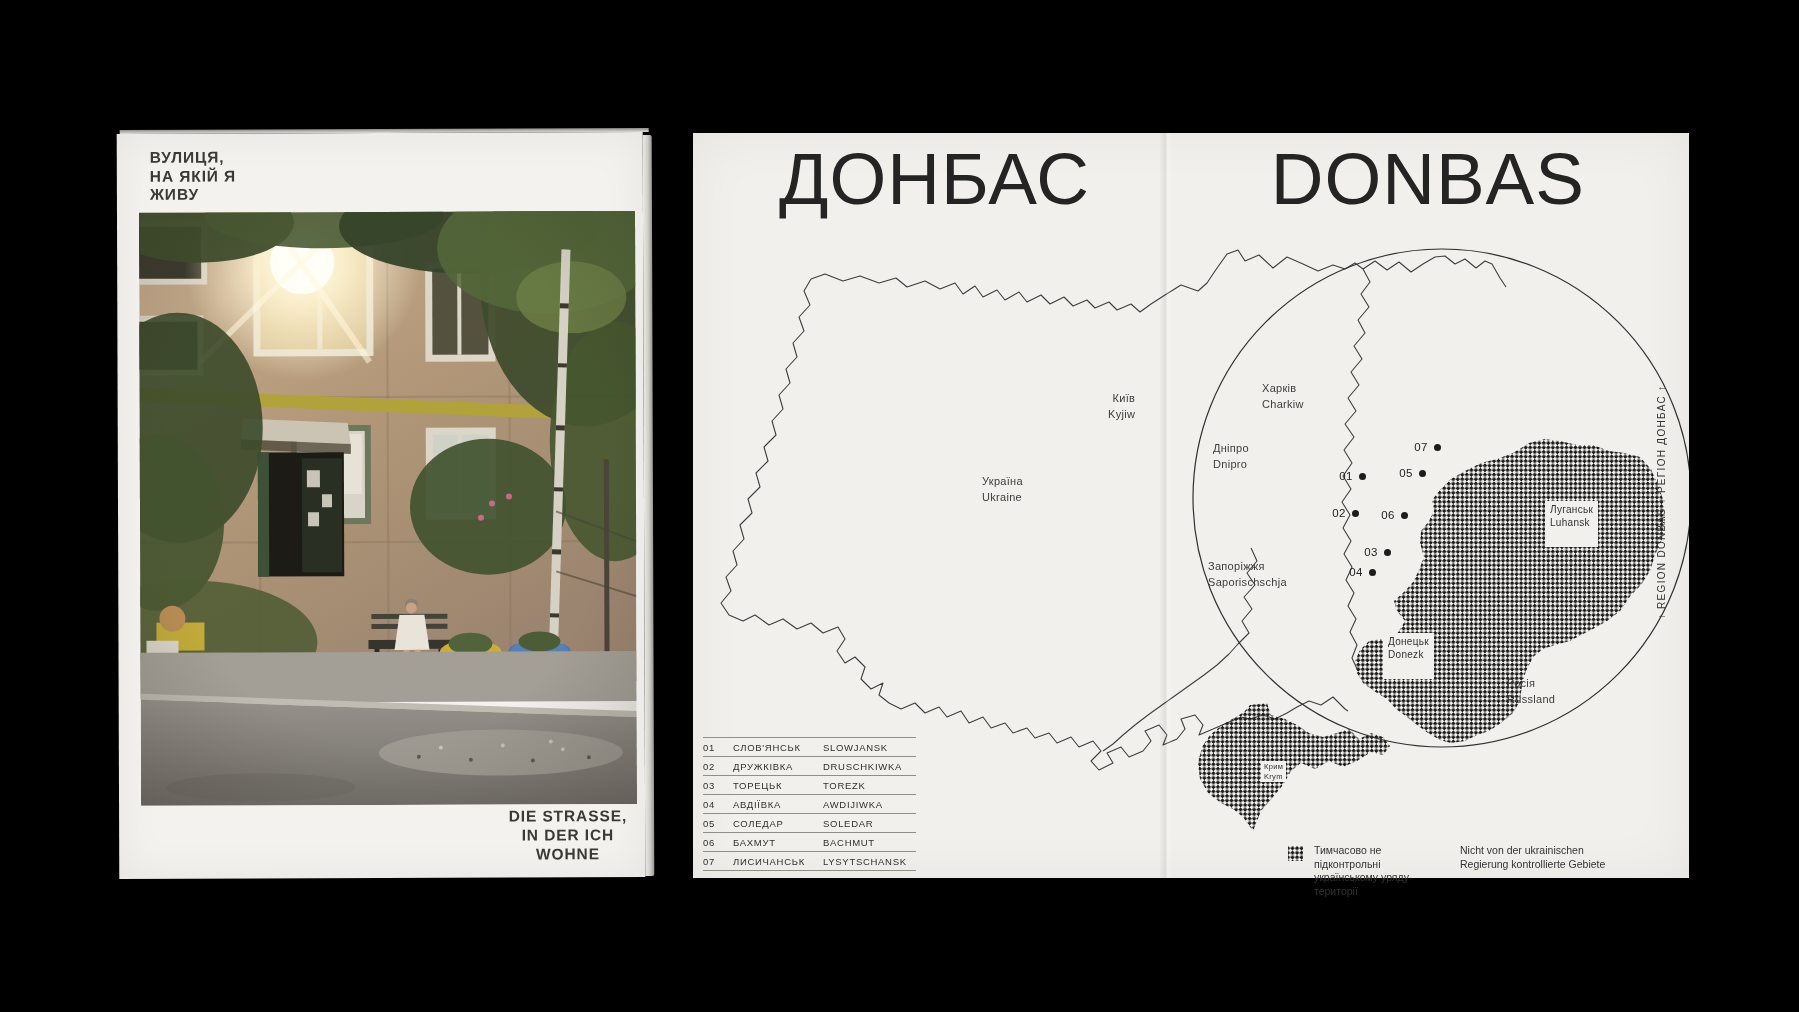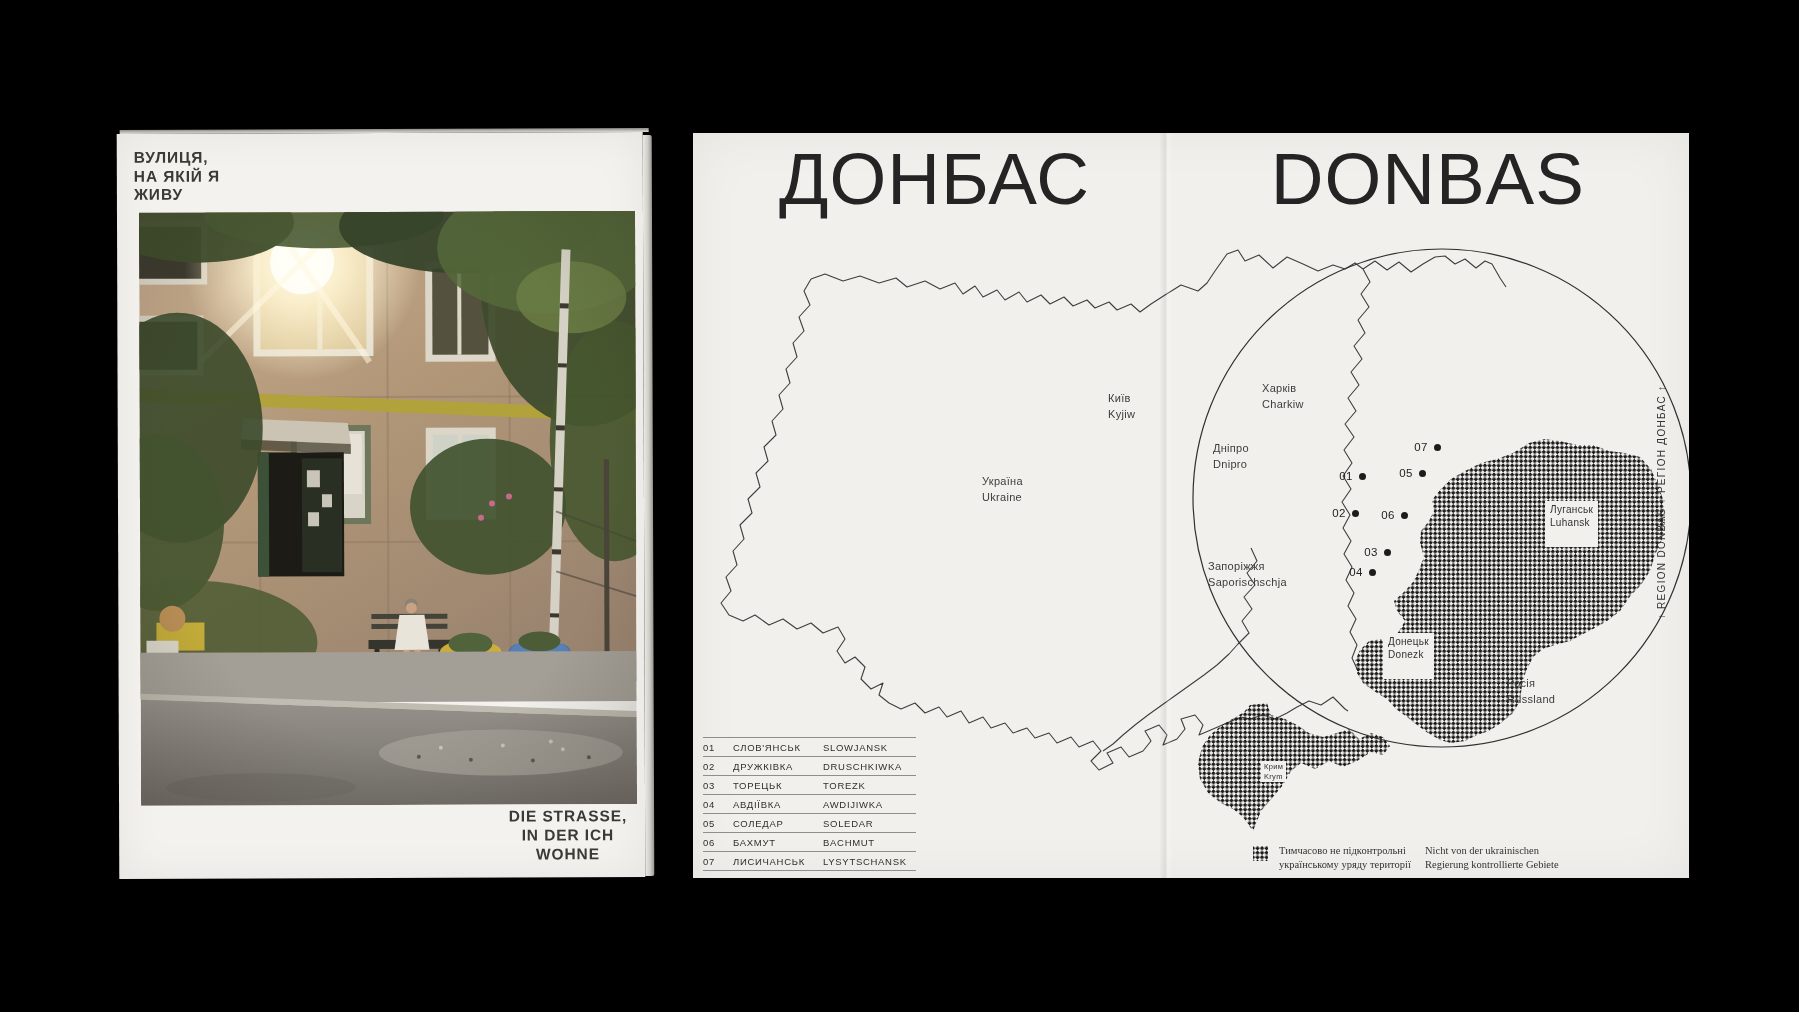--- a/index.html
+++ b/index.html
@@ -17,21 +17,21 @@
   .page-stack {
     position:absolute; right:-9px; top:3px; bottom:1px; width:9px;
     background:linear-gradient(to right,#eceae6,#cfcdc8 55%,#979691);
     border-radius:0 2px 2px 0;
   }
   .page-stack-top{
     position:absolute; left:3px; right:-6px; top:-4px; height:4px;
     background:linear-gradient(to bottom,#8f8e8a,#dddcd7);
   }
   .cover-title {
-    position:absolute; left:17px; top:15px;
+    position:absolute; left:33px; top:15px;
     font-size:15.5px; line-height:18.5px; letter-spacing:.9px;
     color:#3a3a36; font-weight:bold;
   }
   .cover-title span, .cover-subtitle span { display:block; }
   .cover-subtitle {
     position:absolute; right:18px; top:674px; text-align:center;
     font-size:15.5px; line-height:19px; letter-spacing:.9px;
     color:#3a3a36; font-weight:bold;
   }
   .cover-photo { position:absolute; left:22px; top:79px; width:496px; height:593px; }
@@ -72,21 +72,21 @@
   .marker .dot { width:7px; height:7px; border-radius:50%; background:#1c1c1c; flex:0 0 auto; }
 
   .map-table { position:absolute; left:10px; top:604px; width:213px; }
   .map-table .row {
     display:grid; grid-template-columns:30px 90px 1fr; align-items:center;
     height:18px; border-top:1px solid #8f8f89;
     font-size:9.5px; letter-spacing:.7px; color:#2f2f2d;
   }
   .map-table .row:last-child { border-bottom:1px solid #8f8f89; }
 
-  .legend { position:absolute; left:560px; top:711px; display:flex;font-family:Liberation Serif, serif; }
+  .legend { position:absolute; left:595px; top:711px; display:flex; }
   .legend-swatch { width:15px; height:15px; margin-right:11px; margin-top:2px; flex:0 0 auto; }
   .legend-col { font-size:10.5px; line-height:13.5px; color:#333; }
   .legend-col span { display:block; }
   .legend-uk { width:136px; }
   .legend-de { margin-left:10px; }
 
   .margin-note {
     position:absolute; left:968px; top:369px;
     transform:translate(-50%,-50%) rotate(-90deg);
     white-space:nowrap; font-size:10px; letter-spacing:1.3px; color:#333;
@@ -311,21 +311,21 @@
 
       <path fill="none" stroke="#3e3e3e" stroke-width="1.1" stroke-linejoin="round" d="M558 415 L564 428 L554 440 L562 452 L551 464 L559 476 L549 488 L556 500 L545 511 L536 521 L524 532 L511 542 L497 552 L483 562 L469 572 L455 582 L442 592 L430 602 L420 611 L410 618"></path>
 
       <path clip-path="url(#circleClip)" fill="url(#hatch)" d="M747 357 L758 346 L772 338 L788 330 L804 326 L820 320 L836 310 L852 306 L867 308 L884 312 L900 312 L916 318 L932 320 L947 324 L958 336 L964 350 L970 366 L972 388 L969 406 L962 422 L957 438 L948 452 L938 462 L927 478 L914 488 L900 496 L888 502 L877 508 L862 512 L850 516 L840 524 L833 538 L829 552 L827 568 L820 580 L808 590 L796 598 L784 602 L772 608 L758 610 L747 607 L735 600 L724 592 L714 584 L703 576 L694 566 L681 558 L670 550 L664 540 L662 528 L667 517 L676 508 L688 506 L698 509 L706 498 L712 488 L704 478 L701 468 L712 458 L720 449 L726 437 L731 424 L727 410 L728 398 L736 388 L741 378 L739 367 Z"></path>
 
       <path fill="url(#hatch)" d="M557 572 L574 570 L578 582 L592 586 L604 592 L616 600 L630 604 L644 600 L656 596 L666 606 L678 600 L690 604 L697 613 L690 622 L678 619 L664 628 L650 634 L636 628 L622 636 L608 630 L598 638 L590 652 L580 664 L568 678 L560 698 L550 684 L540 676 L528 670 L515 660 L507 646 L505 630 L509 614 L517 602 L529 592 L541 585 L551 579 Z"></path>
 
       <circle cx="749" cy="365" r="249" fill="none" stroke="#303030" stroke-width="1.2"></circle>
     </svg>
 
-    <div class="map-label" style="left:415px; top:258px;">
+    <div class="map-label" style="left:415px; top:258px;text-align:right;">
       <span>Київ</span>
       <span>Kyjiw</span>
     </div>
     <div class="map-label" style="left:289px; top:341px;">
       <span>Україна</span>
       <span>Ukraine</span>
     </div>
     <div class="map-label" style="left:520px; top:308px;">
       <span>Дніпро</span>
       <span>Dnipro</span>

